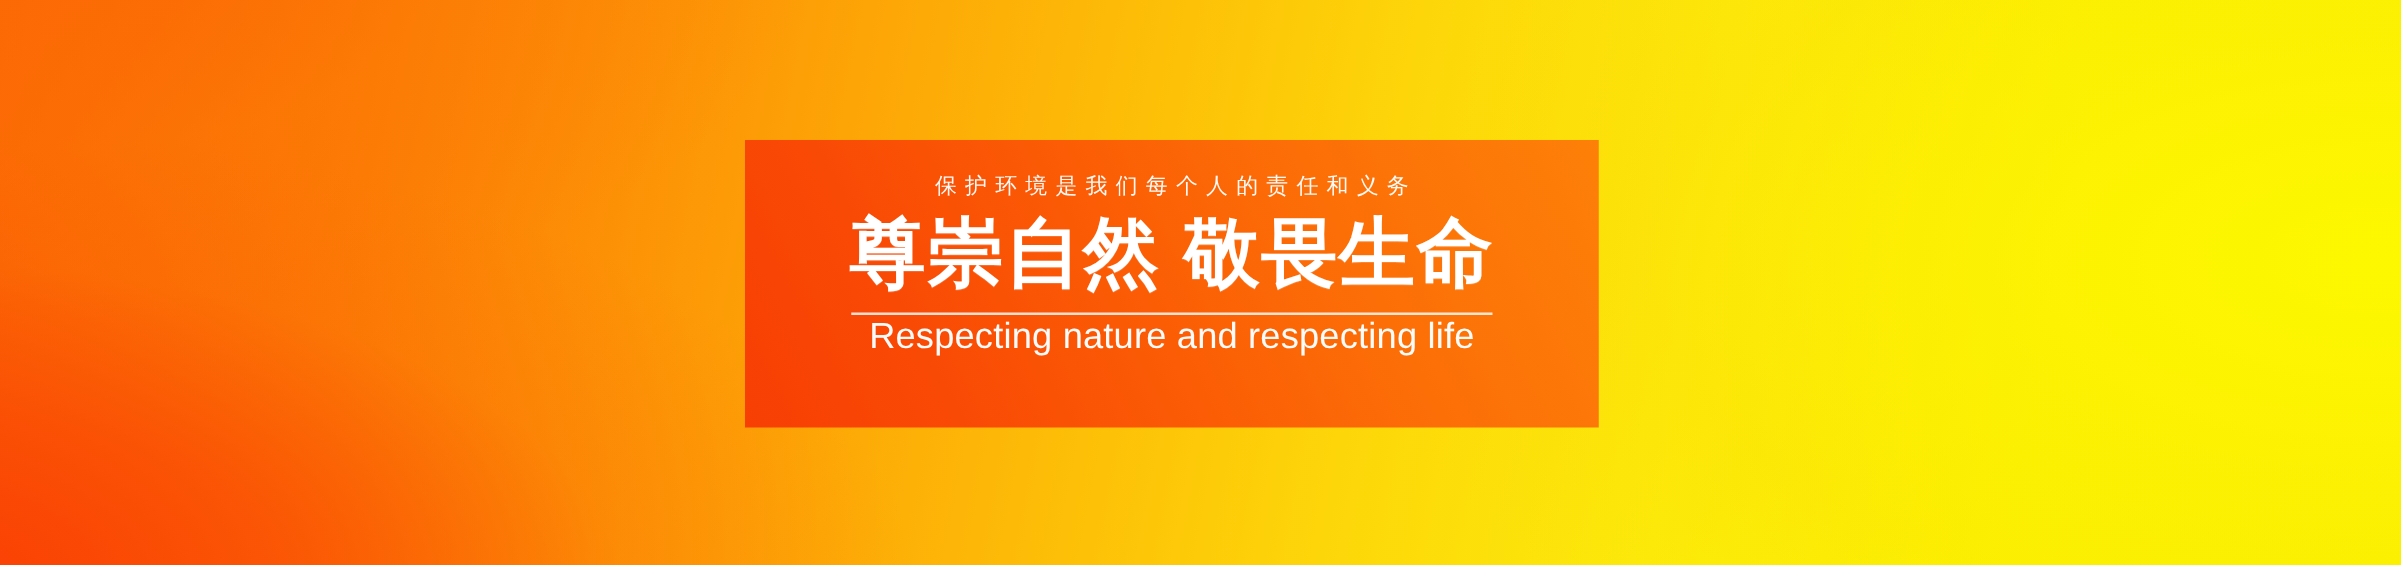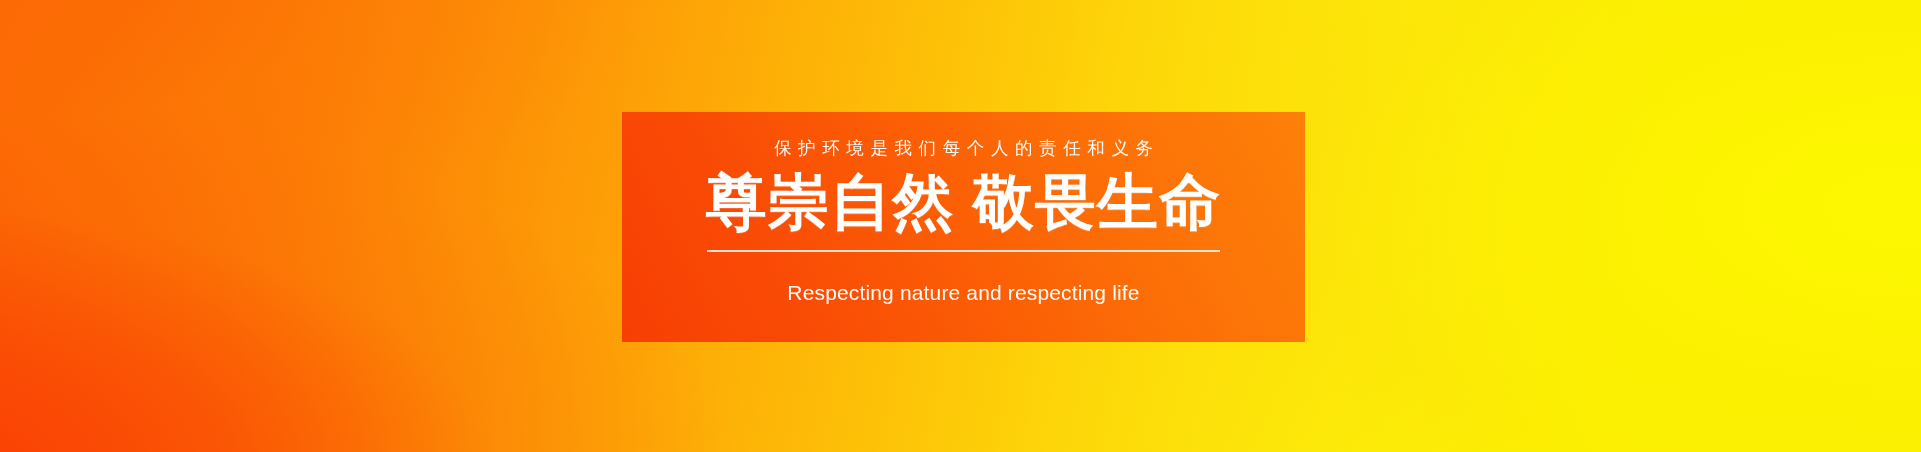--- a/index.html
+++ b/index.html
@@ -56,21 +56,21 @@
     inset: 0;
     background: radial-gradient(ellipse 48% 95% at 2% -6%,
         rgba(252,108,5,0.85) 0%,
         rgba(252,126,5,0.42) 34%,
         rgba(252,150,6,0.0) 66%);
   }
 
   
   .card {
     position: absolute;
-    left: 622px;
+    left: 596px;
     top: 112px;
     width: 683px;
     height: 230px;
     background: linear-gradient(62deg,
         #f73f04 0%,
         #f94a05 22%,
         #fb5c05 46%,
         #fc6f07 70%,
         #fd8008 100%);
     box-sizing: border-box;
@@ -116,23 +116,23 @@
   
   .divider {
     width: 513px;
     height: 2px;
     margin-top: 14px;
     background: rgba(255,255,255,0.82);
   }
 
   
   .subtitle {
-    margin-top: 28px;
+    margin-top: 0;
     color: #ffffff;
-    font-size: 21px;
+    font-size: 29px;
     line-height: 1.2;
     font-weight: 400;
     letter-spacing: 0.15px;
     white-space: nowrap;
     opacity: 0.98;
   }
 </style>
 </head>
 <body>
 

